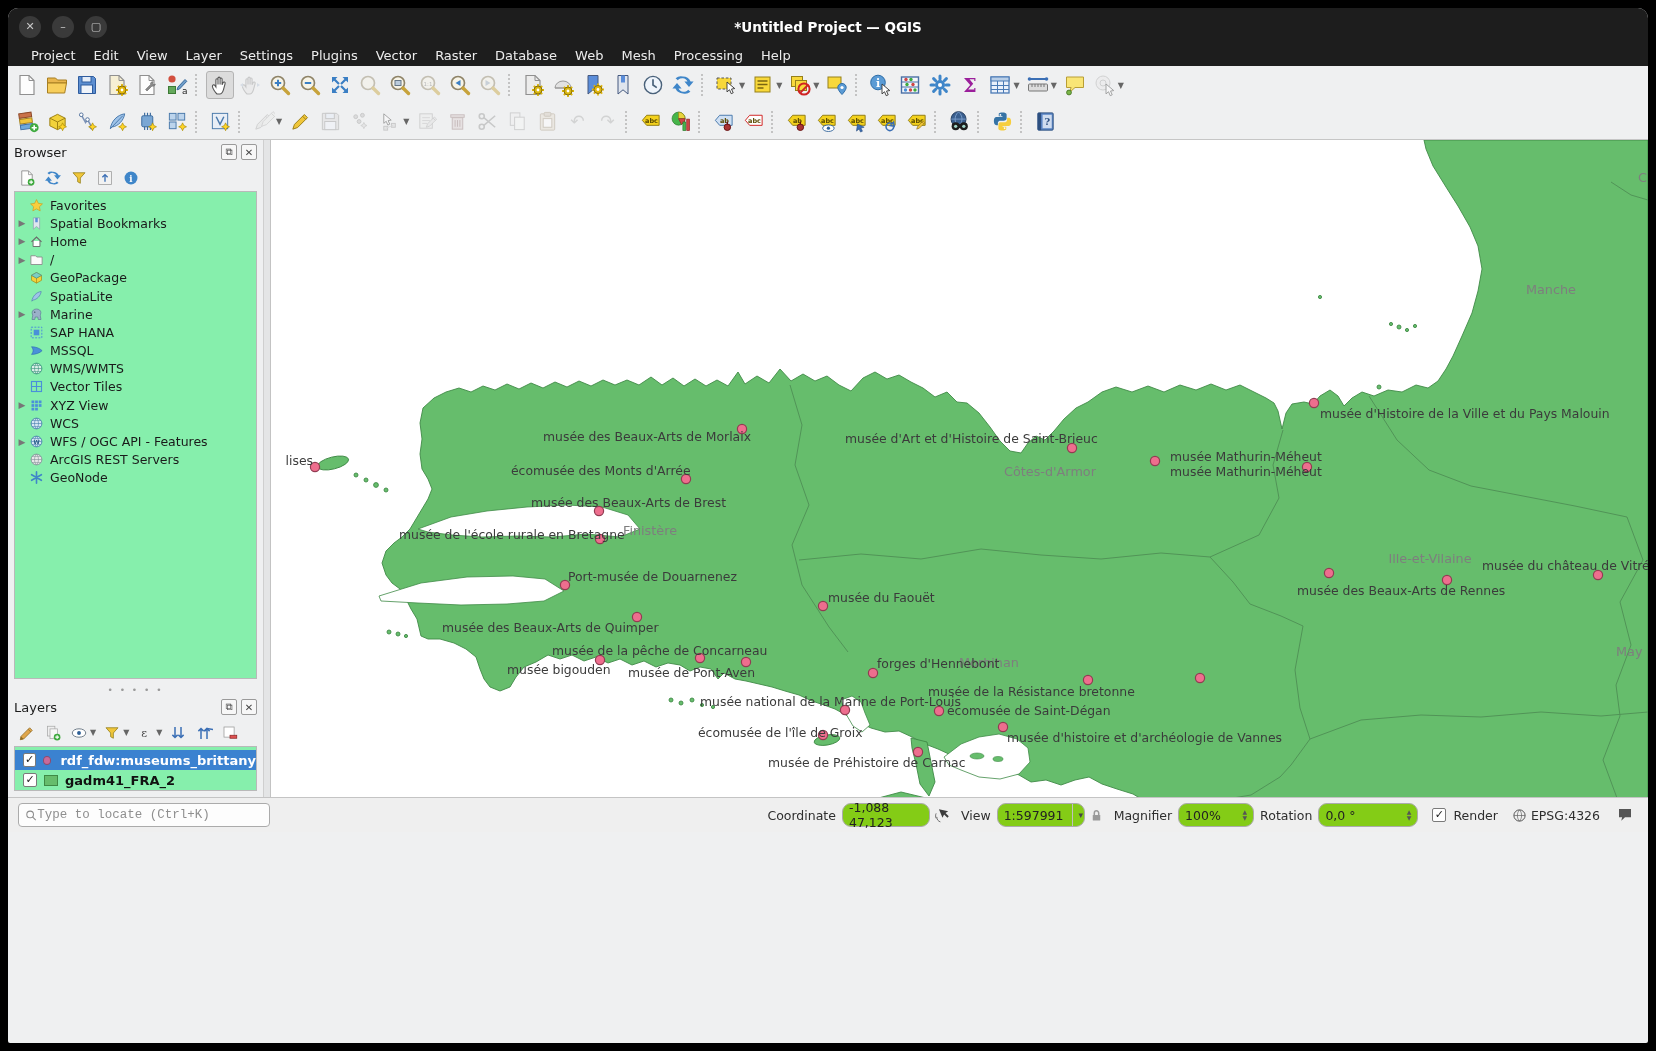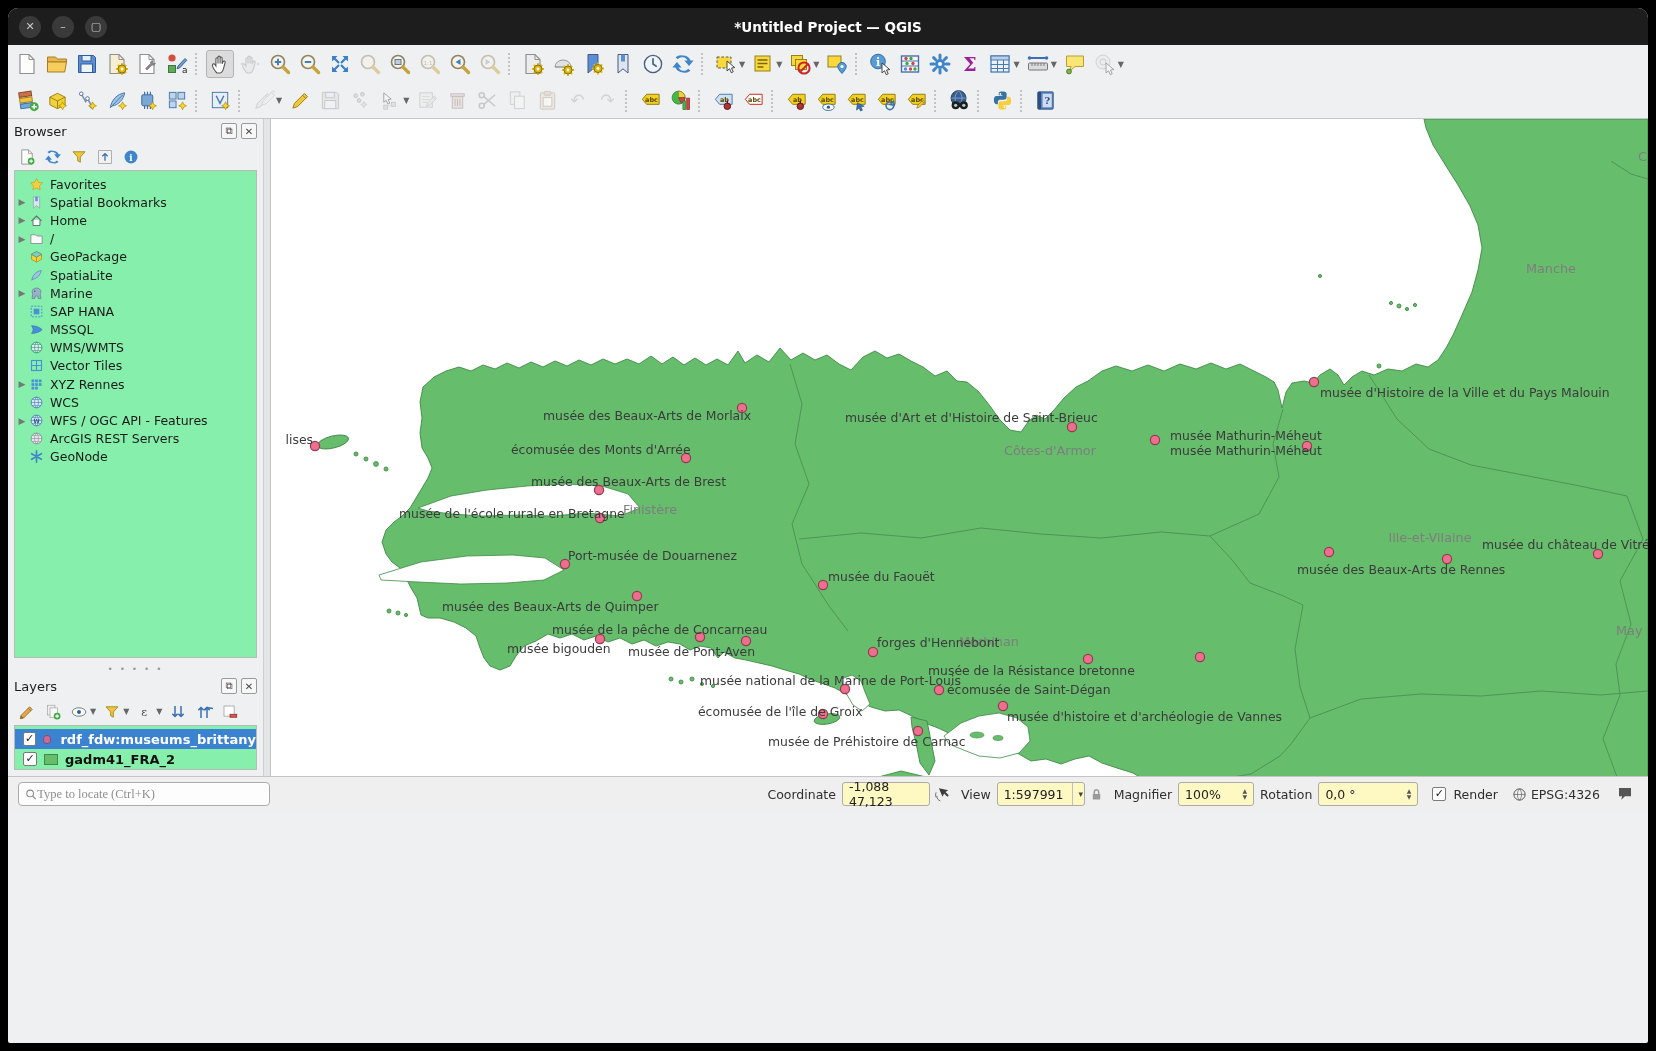--- a/index.html
+++ b/index.html
@@ -48,40 +48,55 @@
   .sw-pt { width:9px; height:9px; border-radius:50%; background:#c86a9a; border:1px solid #8d4b6d; margin-right:9px; }
   .sw-pg { width:14px; height:11px; background:#66bd6c; border:1px solid #3f8a46; margin-right:7px; }
   
   #mapwrap { position:relative; flex:1; background:#fff; overflow:hidden; }
   #mapsvg text { font-family:"DejaVu Sans","Liberation Sans",sans-serif; }
   .mlab { font-size:12.4px; fill:#3b3b3b; }
   .dlab { font-size:12.8px; fill:#7e7e7e; }
   
   #statusbar { height:35px; background:#efefef; border-top:1px solid #c4c4c4; display:flex; align-items:center; padding:0 10px; font-size:12.5px; color:#2e2e2e; }
   #locator { width:252px; height:24px; border:1px solid #ababab; border-radius:4px; background:#fdfdfd; display:flex; align-items:center; padding:0 6px; color:#8a8a8a; }
-  #locator input { border:none; outline:none; background:transparent; font-size:12.5px; color:#555; width:100%; font-family:Liberation Serif, serif; }
+  #locator input { border:none; outline:none; background:transparent; font-size:12.5px; color:#555; width:100%; font-family:Liberation Mono, monospace; }
   #locator input::placeholder { color:#8f8f8f; }
   .sblabel { margin:0 6px 0 6px; }
-  .sbbox { height:24px; background:#fef9c3; border:1px solid #ababab; border-radius:3px; display:flex; align-items:center; padding:0 6px; font-size:12.5px; color:#222; }
+  .sbbox { height:24px; background:#84cc16; border:1px solid #ababab; border-radius:9px; display:flex; align-items:center; padding:0 6px; font-size:12.5px; color:#222; }
   .spin { display:flex; flex-direction:column; justify-content:center; margin-left:6px; color:#555; font-size:6px; line-height:6px; }
   .combo-arrow { border-left:1px solid #c0c0c0; margin-left:8px; padding-left:6px; font-size:9px; color:#444; align-self:stretch; display:flex; align-items:center; }
   .sbicon { margin:0 4px; display:flex; align-items:center; }
   #renderwrap { display:flex; align-items:center; margin-left:14px; }
   #spacer { flex:1; }
 </style>
 </head>
 <body>
 
 <div id="win">
   <div id="titlebar">
     <div class="winbtn">✕</div>
     <div class="winbtn">–</div>
     <div class="winbtn">▢</div>
     <div id="title">*Untitled Project — QGIS</div>
   </div>
+  <div id="menubar">
+      <div class="menuitem">Project</div>
+      <div class="menuitem">Edit</div>
+      <div class="menuitem">View</div>
+      <div class="menuitem">Layer</div>
+      <div class="menuitem">Settings</div>
+      <div class="menuitem">Plugins</div>
+      <div class="menuitem">Vector</div>
+      <div class="menuitem">Raster</div>
+      <div class="menuitem">Database</div>
+      <div class="menuitem">Web</div>
+      <div class="menuitem">Mesh</div>
+      <div class="menuitem">Processing</div>
+      <div class="menuitem">Help</div>
+    </div>
   <div id="tb1" class="toolbar">
       <div class="tbtn">
         <span>
           <svg width="24" height="24" viewBox="0 0 24 24">
             <path d="M5 2.5h9l5 5v14H5z" fill="#fdfdfd" stroke="#909090" stroke-width="1.2"></path>
             <path d="M14 2.5v5h5" fill="none" stroke="#909090"></path>
           </svg>
         </span>
       </div>
       <div class="tbtn">
@@ -931,21 +946,21 @@
                       <rect x="9.8" y="4" width="4.4" height="4.4"></rect>
                       <rect x="15.6" y="4" width="4.4" height="4.4"></rect>
                       <rect x="4" y="9.8" width="4.4" height="4.4"></rect>
                       <rect x="9.8" y="9.8" width="4.4" height="4.4"></rect>
                       <rect x="15.6" y="9.8" width="4.4" height="4.4"></rect>
                       <rect x="4" y="15.6" width="4.4" height="4.4"></rect>
                       <rect x="9.8" y="15.6" width="4.4" height="4.4"></rect>
                     </g>
                   </svg>
                 </span>
-                <span class="tlabel">XYZ Rennes</span>
+                <span class="tlabel">XYZ View</span>
               </div>
               <div class="trow">
                 <span class="texp"></span>
                 <span class="ticon">
                   <svg width="15" height="15" viewBox="0 0 24 24">
                     <circle cx="12" cy="12" r="8.6" fill="#d6e6f5" stroke="#3d77a8" stroke-width="1.3"></circle>
                     <path d="M3.4 12h17.2M12 3.4c-4.2 4.3-4.2 13 0 17.2M12 3.4c4.2 4.3 4.2 13 0 17.2M5 7h14M5 17h14" fill="none" stroke="#3d77a8" stroke-width=".9"></path>
                   </svg>
                 </span>
                 <span class="tlabel">WCS</span>

